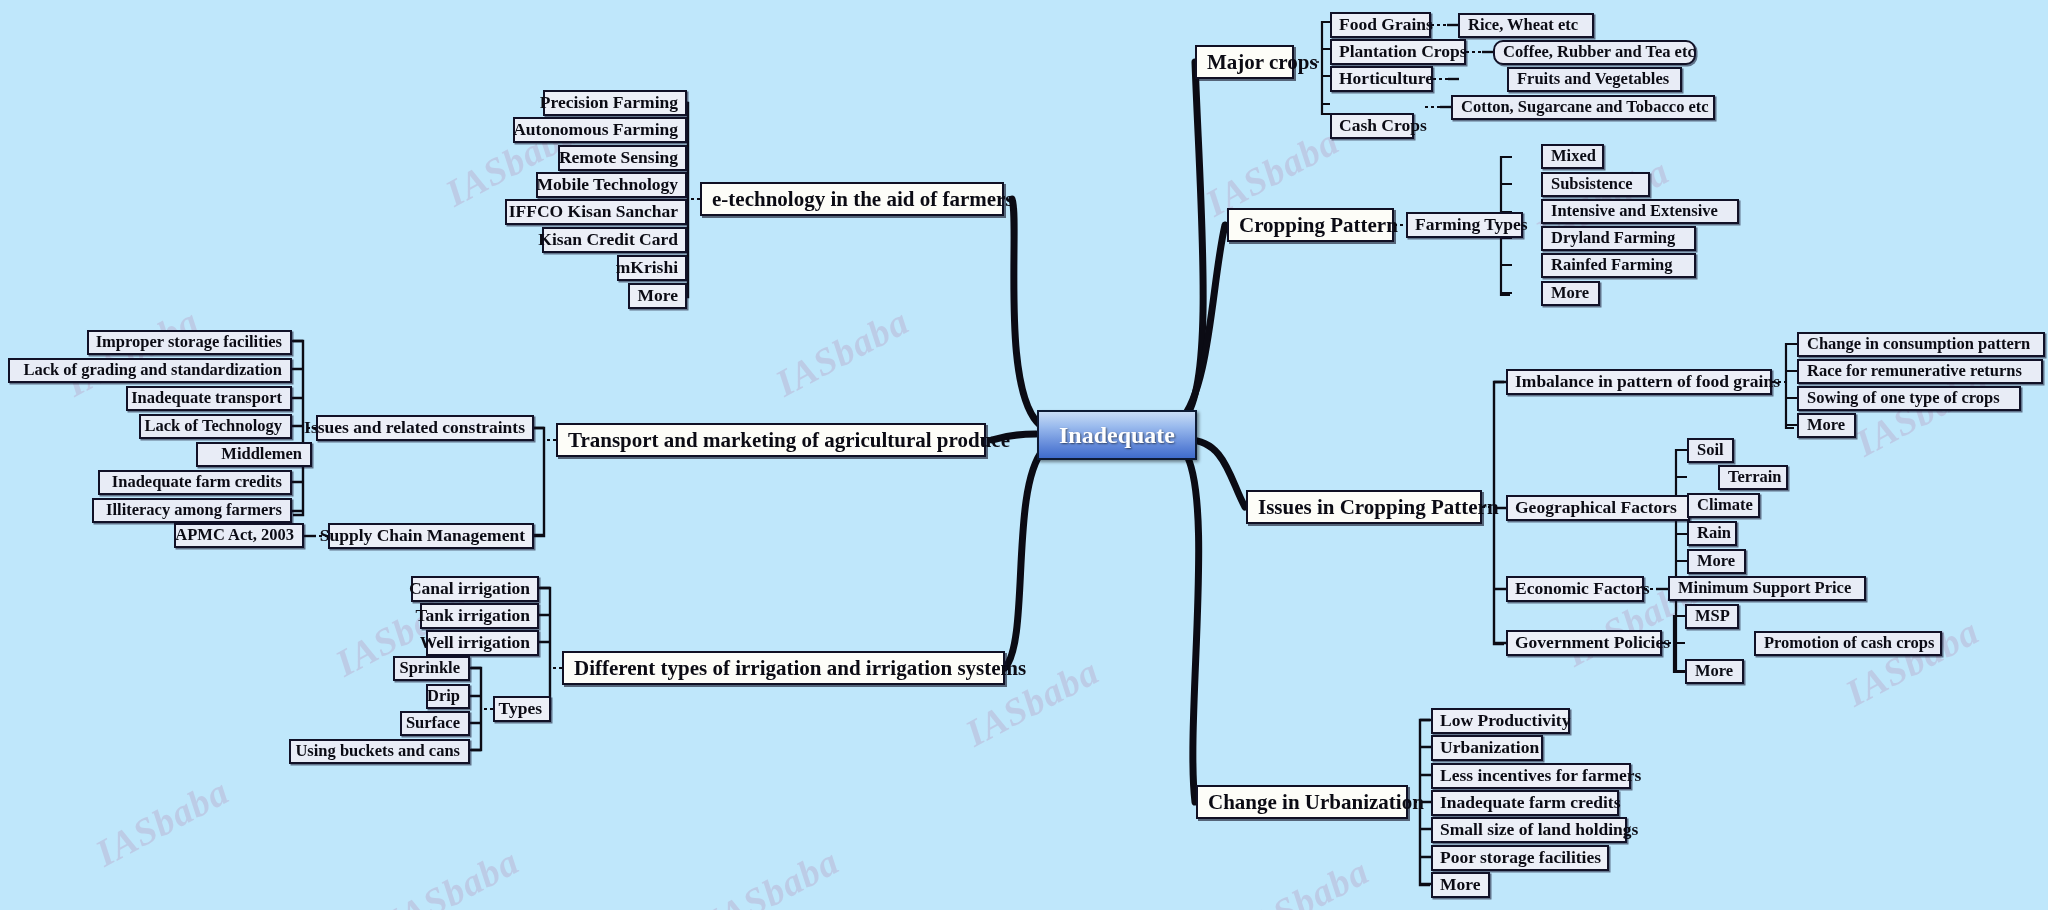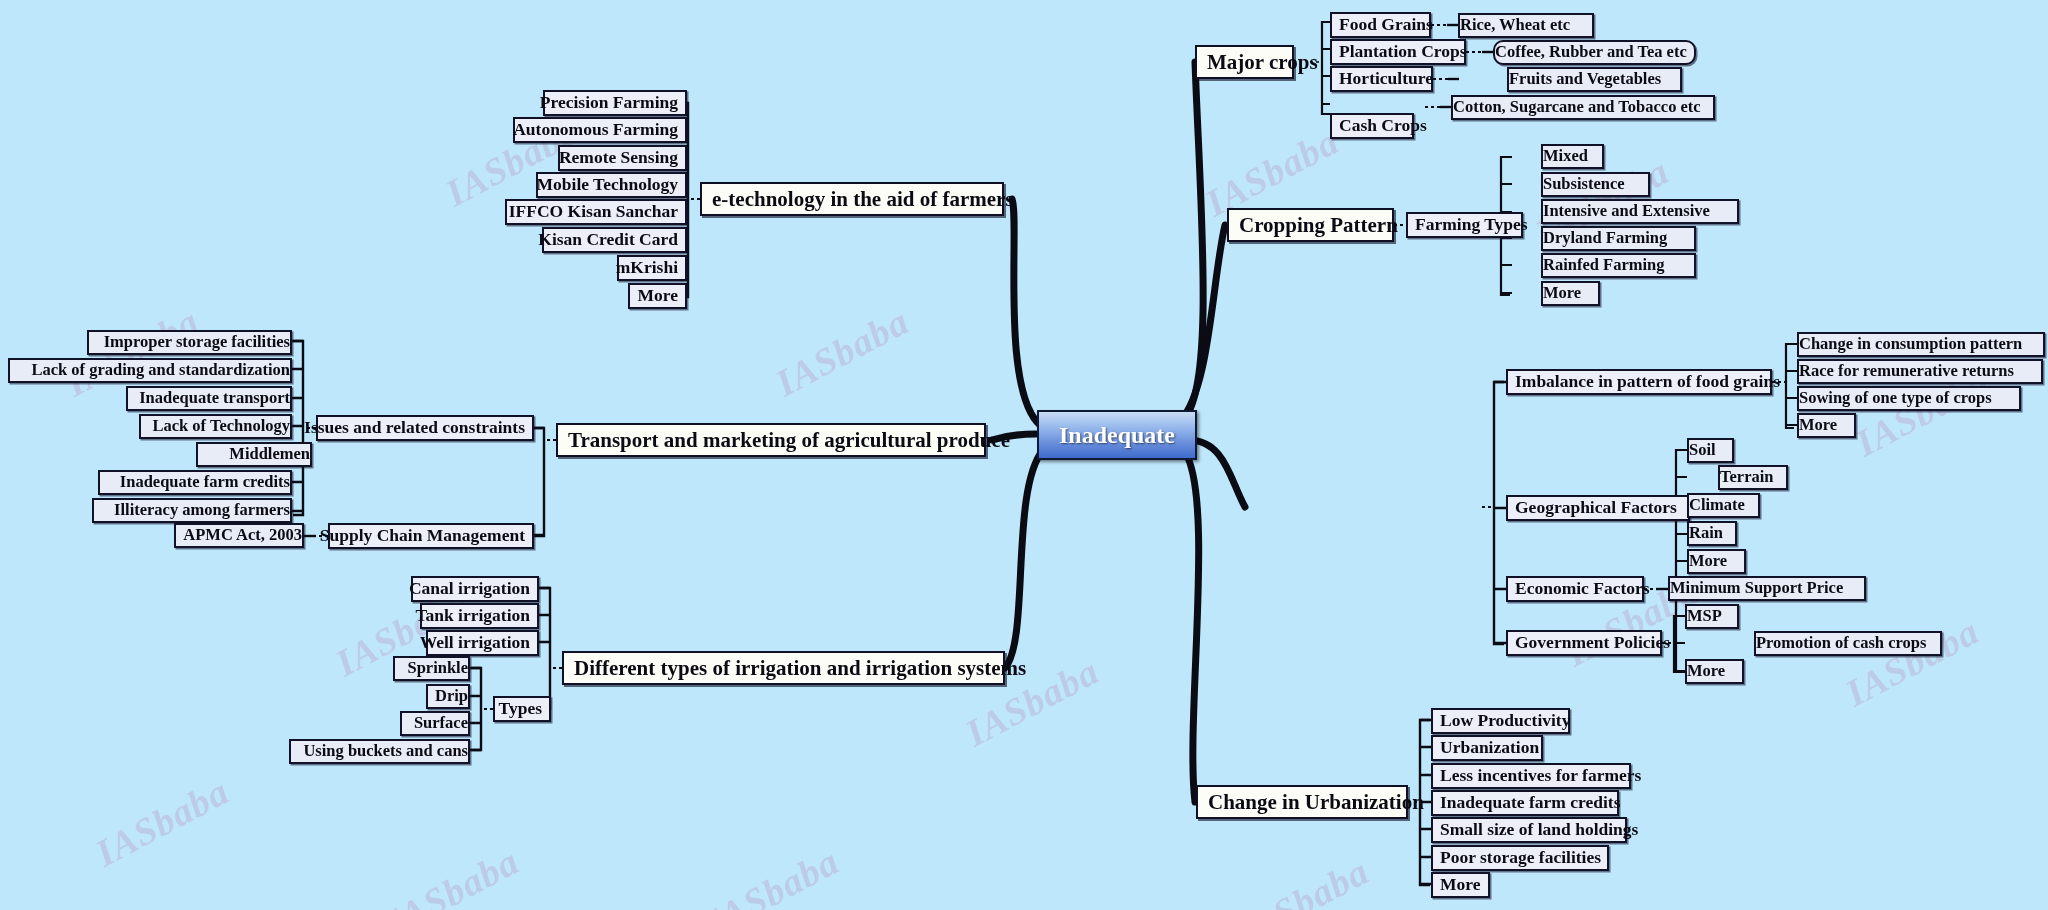--- a/index.html
+++ b/index.html
@@ -66,21 +66,21 @@
     background: #eceff7;
     border: 2px solid #111127;
     font-size: 17.5px;
     padding: 0 7px;
     height: 26px;
   }
   .lvl3 {
     background: #e8ecf6;
     border: 2px solid #111127;
     font-size: 16.5px;
-    padding: 0 0;
+    padding: 0 8px;
     height: 25px;
   }
   .right-align { justify-content: flex-end; }
   #root {
     position: absolute;
     left: 1037px;
     top: 410px;
     width: 156px;
     height: 46px;
     border: 2px solid #0e1a33;
@@ -211,20 +211,21 @@
 
   <div class="node lvl2" style="left:1406px; top:212px; width:117px;">Farming Types</div>
 
   <div class="node lvl3" style="left:1541px; top:144px; width:63px;">Mixed</div>
   <div class="node lvl3" style="left:1541px; top:172px; width:109px;">Subsistence</div>
   <div class="node lvl3" style="left:1541px; top:199px; width:198px;">Intensive and Extensive</div>
   <div class="node lvl3" style="left:1541px; top:226px; width:155px;">Dryland Farming</div>
   <div class="node lvl3" style="left:1541px; top:253px; width:155px;">Rainfed Farming</div>
   <div class="node lvl3" style="left:1541px; top:281px; width:59px;">More</div>
 
+  <div class="node lvl1" style="left:1246px; top:490px; width:236px;">Issues in Cropping Pattern</div>
 
   <div class="node lvl2" style="left:1506px; top:369px; width:266px;">Imbalance in pattern of food grains</div>
   <div class="node lvl2" style="left:1506px; top:495px; width:184px;">Geographical Factors</div>
   <div class="node lvl2" style="left:1506px; top:576px; width:138px;">Economic Factors</div>
   <div class="node lvl2" style="left:1506px; top:630px; width:156px;">Government Policies</div>
 
   <div class="node lvl3" style="left:1797px; top:332px; width:248px;">Change in consumption pattern</div>
   <div class="node lvl3" style="left:1797px; top:359px; width:246px;">Race for remunerative returns</div>
   <div class="node lvl3" style="left:1797px; top:386px; width:224px;">Sowing of one type of crops</div>
   <div class="node lvl3" style="left:1797px; top:413px; width:59px;">More</div>

